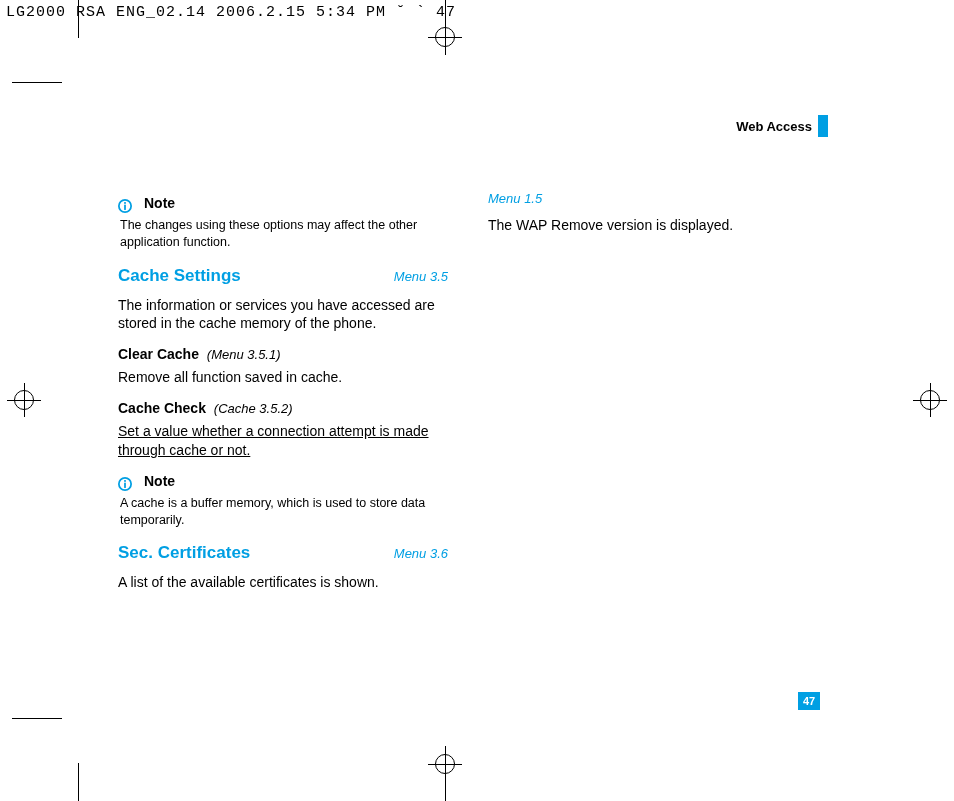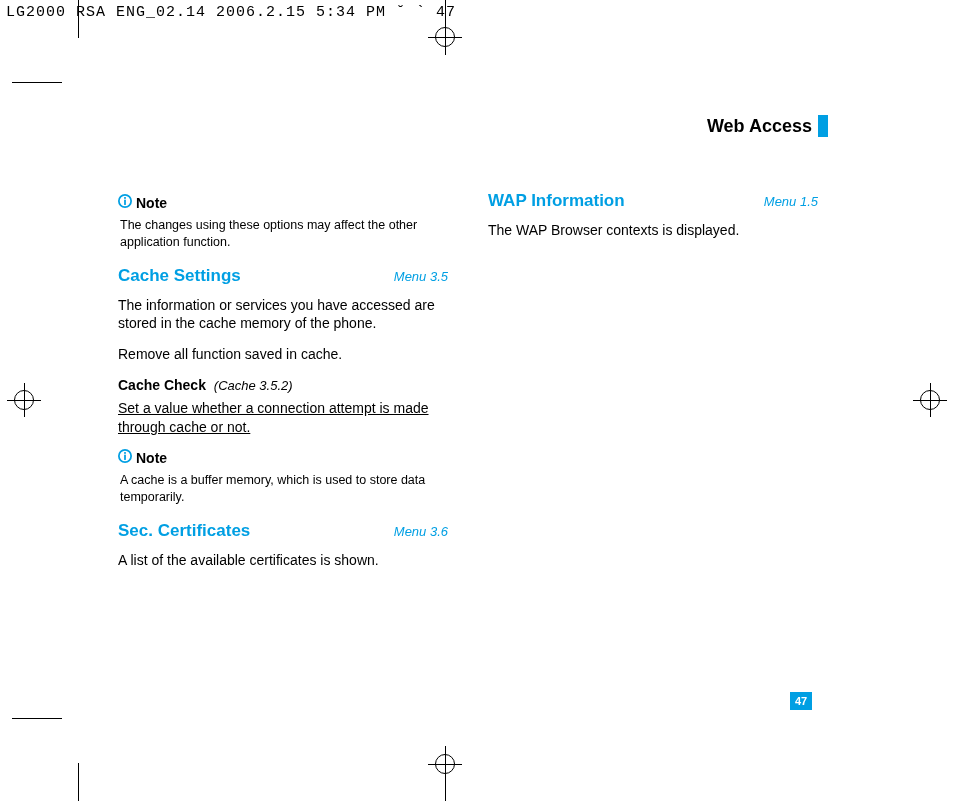--- a/index.html
+++ b/index.html
@@ -78,21 +78,21 @@
   .header-row {
     position: absolute;
     top: 75px;
     right: 0;
     display: flex;
     align-items: center;
     gap: 6px;
   }
   .header-text {
     font-weight: bold;
-    font-size: 18px;
+    font-size: 13px;
     font-family: Arial, sans-serif;
   }
   .header-tab {
     width: 10px;
     height: 22px;
     background: #009fe3;
   }
 
   .columns {
     position: absolute;
@@ -101,21 +101,21 @@
     right: 10px;
     display: flex;
     gap: 40px;
   }
   .col {
     width: 330px;
     font-size: 14px;
     line-height: 1.35;
   }
 
-  .note-row { display:flex; align-items:flex-start; gap:4px; margin-top:4px;}
+  .note-row { display:flex; align-items:flex-end; gap:12px; margin-top:4px;}
   .note-icon {
     display:inline-flex;
     width:14px;height:14px;
     align-items:center;justify-content:center;
     color:#009fe3;
     font-weight:bold;
   }
   .note-icon svg{width:14px;height:14px;}
   .note-label { font-weight:bold; font-size:14px;}
   .note-body { font-size:12.5px; margin:4px 0 14px 2px; line-height:1.35;}
@@ -125,21 +125,21 @@
   .sec-menu  { color:#009fe3; font-style:italic; font-size:13px;}
 
   .body-p { margin:8px 0 12px 0; font-size:14px;}
 
   .sub-row { margin-top:6px;}
   .sub-title { font-weight:bold; font-size:14px;}
   .sub-menu  { font-style:italic; font-size:13px; margin-left:4px;}
 
   .page-num {
     position:absolute;
-    right: 16px;
+    right: 8px;
     bottom: 50px;
     width: 22px;
     height: 18px;
     background:#009fe3;
     color:#fff;
     font-size:11px;
     font-weight:bold;
     display:flex;
     align-items:center;
     justify-content:center;
@@ -186,20 +186,24 @@
         <span class="note-label">Note</span>
       </div>
       <div class="note-body">The changes using these options may affect the other application function.</div>
 
       <div class="sec-row">
         <span class="sec-title">Cache Settings</span>
         <span class="sec-menu">Menu 3.5</span>
       </div>
       <div class="body-p">The information or services you have accessed are stored in the cache memory of the phone.</div>
 
+      <div class="sub-row">
+        <span class="sub-title">Clear Cache</span>
+        <span class="sub-menu">(Menu 3.5.1)</span>
+      </div>
       <div class="body-p" style="margin-top:4px;">Remove all function saved in cache.</div>
 
       <div class="sub-row">
         <span class="sub-title">Cache Check</span>
         <span class="sub-menu">(Cache 3.5.2)</span>
       </div>
       <div class="body-p" style="margin-top:4px;text-decoration:underline;">Set a value whether a connection attempt is made through cache or not.</div>
 
       <div class="note-row">
         <span class="note-icon">
@@ -216,23 +220,22 @@
       <div class="sec-row">
         <span class="sec-title">Sec. Certificates</span>
         <span class="sec-menu">Menu 3.6</span>
       </div>
       <div class="body-p">A list of the available certificates is shown.</div>
 
     </div>
 
     <div class="col">
       <div class="sec-row" style="margin-top:0;">
-        <span class="sec-title">WAP Information</span>
         <span class="sec-menu">Menu 1.5</span>
       </div>
-      <div class="body-p">The WAP Browser contexts is displayed.</div>
+      <div class="body-p">The WAP Remove version is displayed.</div>
     </div>
 
   </div>
 
   <div class="page-num">47</div>
 
 </div>
 
 </body></html>

